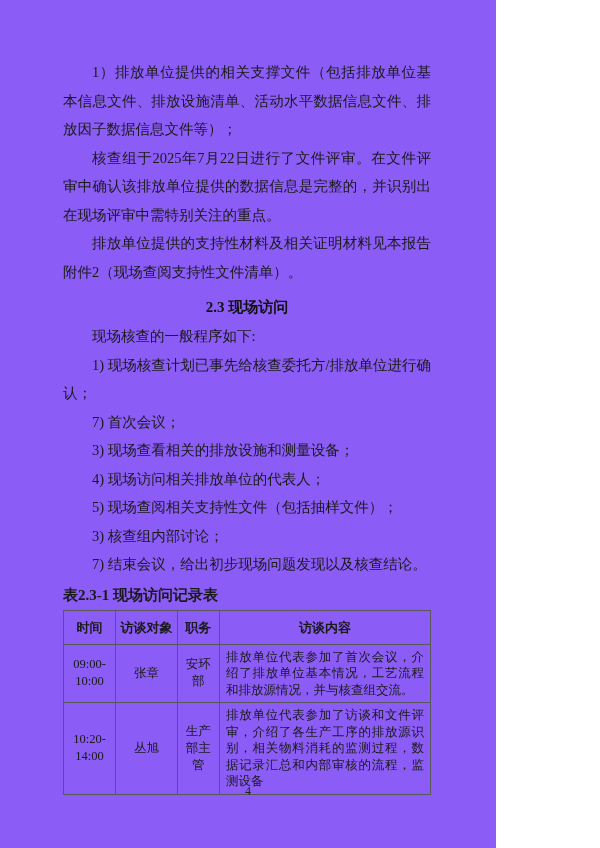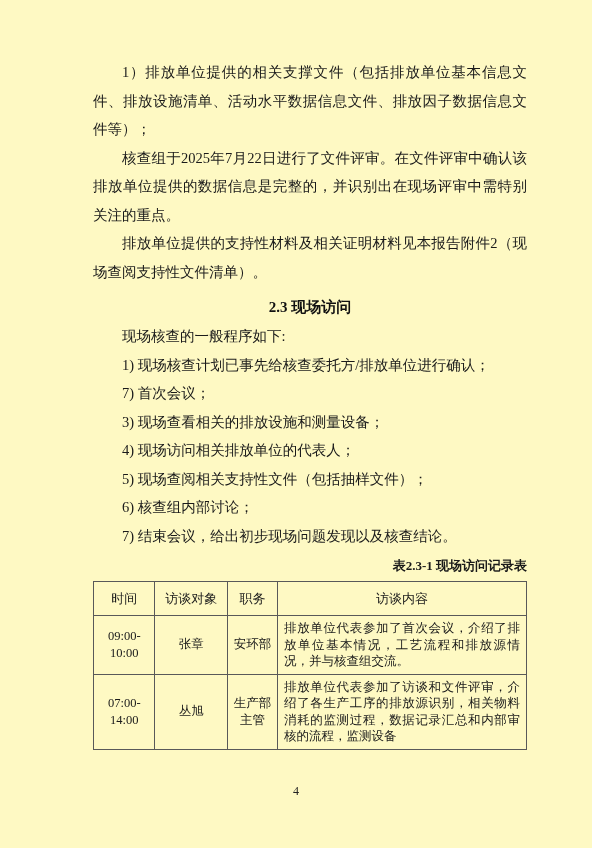--- a/index.html
+++ b/index.html
@@ -4,61 +4,61 @@
 <style>
   * { margin: 0; padding: 0; box-sizing: border-box; }
   html, body { background: #ffffff; }
   body {
     width: 600px; height: 848px;
     font-family: "Liberation Serif", "DejaVu Serif", serif;
     color: #1a1a1a;
   }
   .page {
     position: relative;
-    width: 592px; height: 848px;
-    background: #fef9c3;
-    padding: 58px 65px 0 93px;
+    width: 496px; height: 848px;
+    background: #8b5cf6;
+    padding: 58px 65px 0 63px;
     overflow: hidden;
   }
   .para {
     font-size: 14.5px;
     line-height: 28.5px;
     text-align: justify;
     text-justify: inter-character;
     text-indent: 2em;
     color: #1a1a1a;
   }
   .heading {
     font-size: 15px;
     font-weight: bold;
     line-height: 24px;
     margin: 9px 0 3px 0;
     color: #111;
     text-align: center;
   }
   .tcaption {
-    text-align: right;
+    text-align: left;
     font-weight: bold;
-    font-size: 13px;
+    font-size: 15px;
     line-height: 18px;
     margin: 7px 0 6px 0;
   }
   table.record {
     width: 100%;
     border-collapse: collapse;
     table-layout: fixed;
     font-size: 12.5px;
     color: #1a1a1a;
   }
   table.record th, table.record td {
     border: 1px solid #595959;
   }
   table.record th {
     font-size: 13px;
-    font-weight: normal;
+    font-weight: bold;
     text-align: center;
     vertical-align: middle;
     padding: 8px 2px;
     line-height: 17px;
   }
   td.c {
     text-align: center;
     vertical-align: middle;
     padding: 5px 5px;
     line-height: 17px;
@@ -89,21 +89,21 @@
   <p class="para">排放单位提供的支持性材料及相关证明材料见本报告附件2（现场查阅支持性文件清单）。</p>
 
   <h2 class="heading">2.3 现场访问</h2>
 
   <p class="para">现场核查的一般程序如下:</p>
   <p class="para">1) 现场核查计划已事先给核查委托方/排放单位进行确认；</p>
   <p class="para">7) 首次会议；</p>
   <p class="para">3) 现场查看相关的排放设施和测量设备；</p>
   <p class="para">4) 现场访问相关排放单位的代表人；</p>
   <p class="para">5) 现场查阅相关支持性文件（包括抽样文件）；</p>
-  <p class="para">6) 核查组内部讨论；</p>
+  <p class="para">3) 核查组内部讨论；</p>
   <p class="para">7) 结束会议，给出初步现场问题发现以及核查结论。</p>
 
 
   <div class="tcaption">表2.3-1 现场访问记录表</div>
 
   <table class="record">
     <colgroup>
       <col style="width:14.2%">
       <col style="width:16.8%">
       <col style="width:11.5%">
@@ -118,21 +118,21 @@
       </tr>
     </thead>
     <tbody>
       <tr>
         <td class="c">09:00-10:00</td>
         <td class="c">张章</td>
         <td class="c">安环部</td>
         <td class="content">排放单位代表参加了首次会议，介绍了排放单位基本情况，工艺流程和排放源情况，并与核查组交流。</td>
       </tr>
       <tr>
-        <td class="c">07:00-14:00</td>
+        <td class="c">10:20-14:00</td>
         <td class="c">丛旭</td>
         <td class="c">生产部主管</td>
         <td class="content">排放单位代表参加了访谈和文件评审，介绍了各生产工序的排放源识别，相关物料消耗的监测过程，数据记录汇总和内部审核的流程，监测设备</td>
       </tr>
     </tbody>
   </table>
 
   <div class="pagenum">4</div>
 
 </div>

